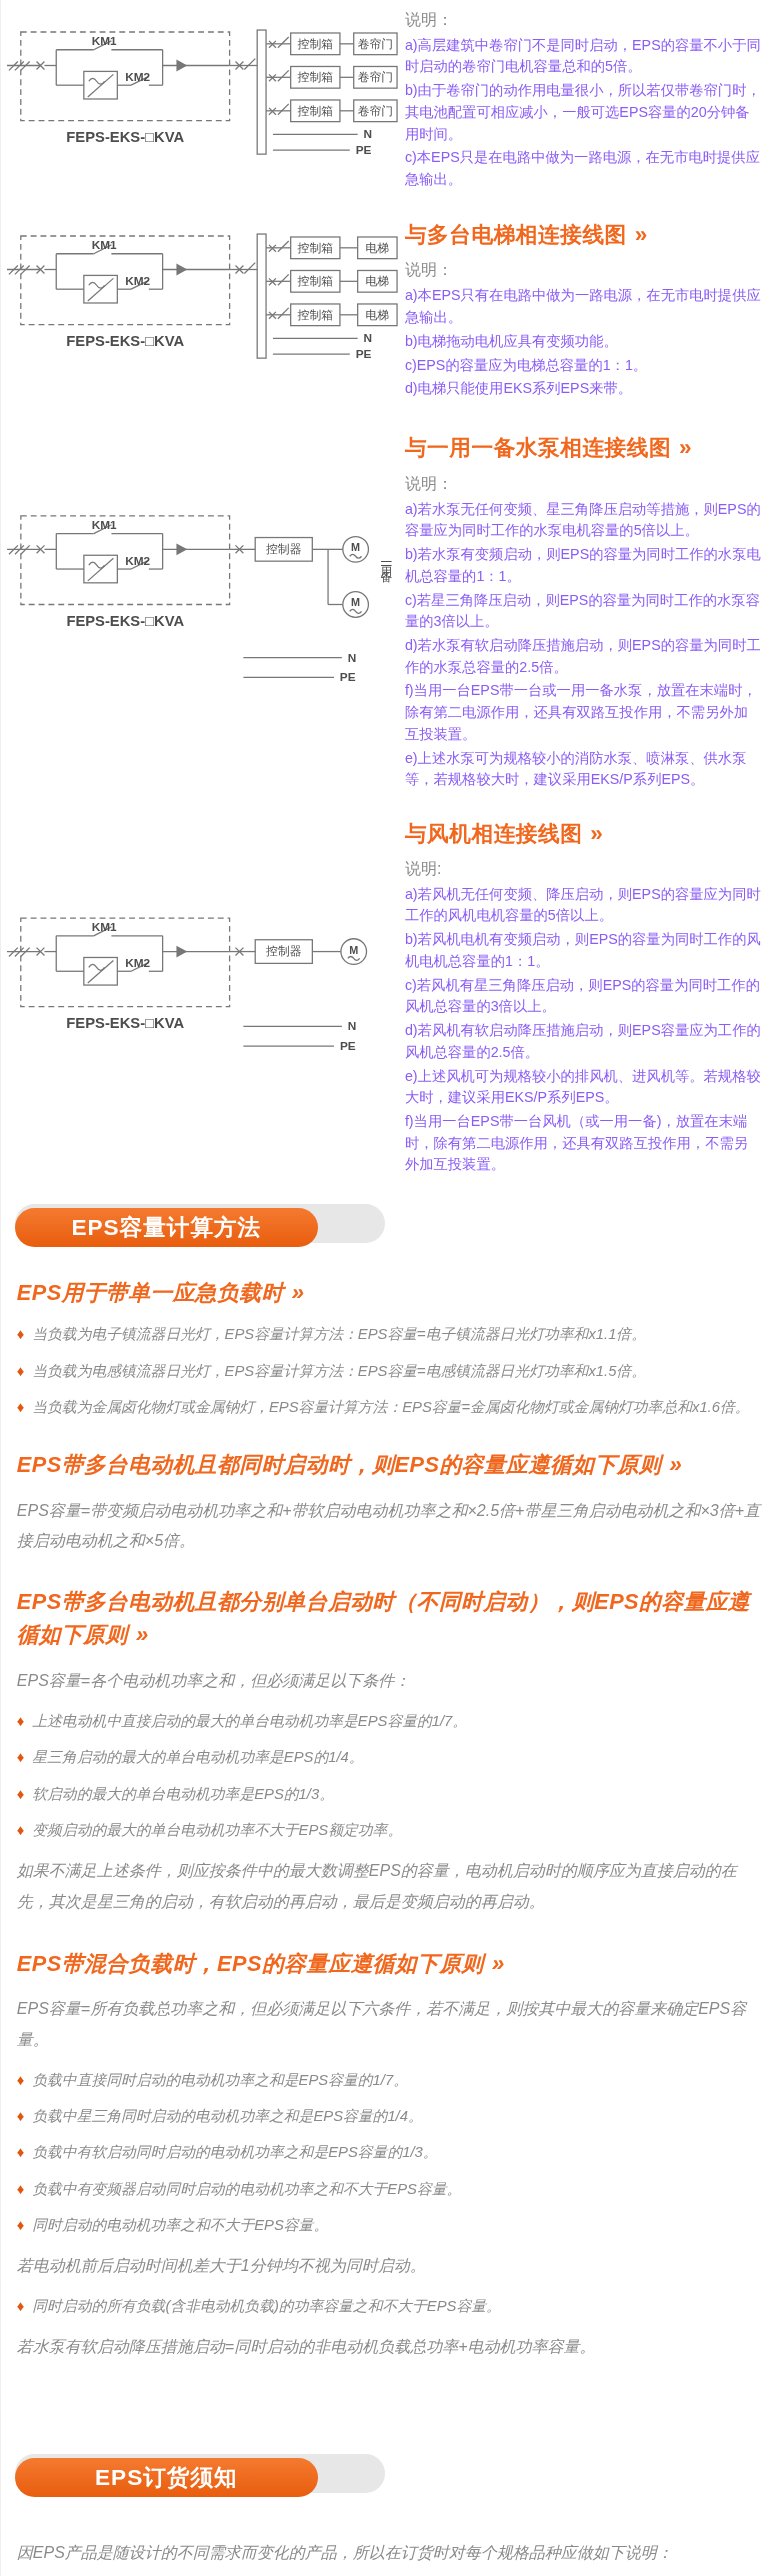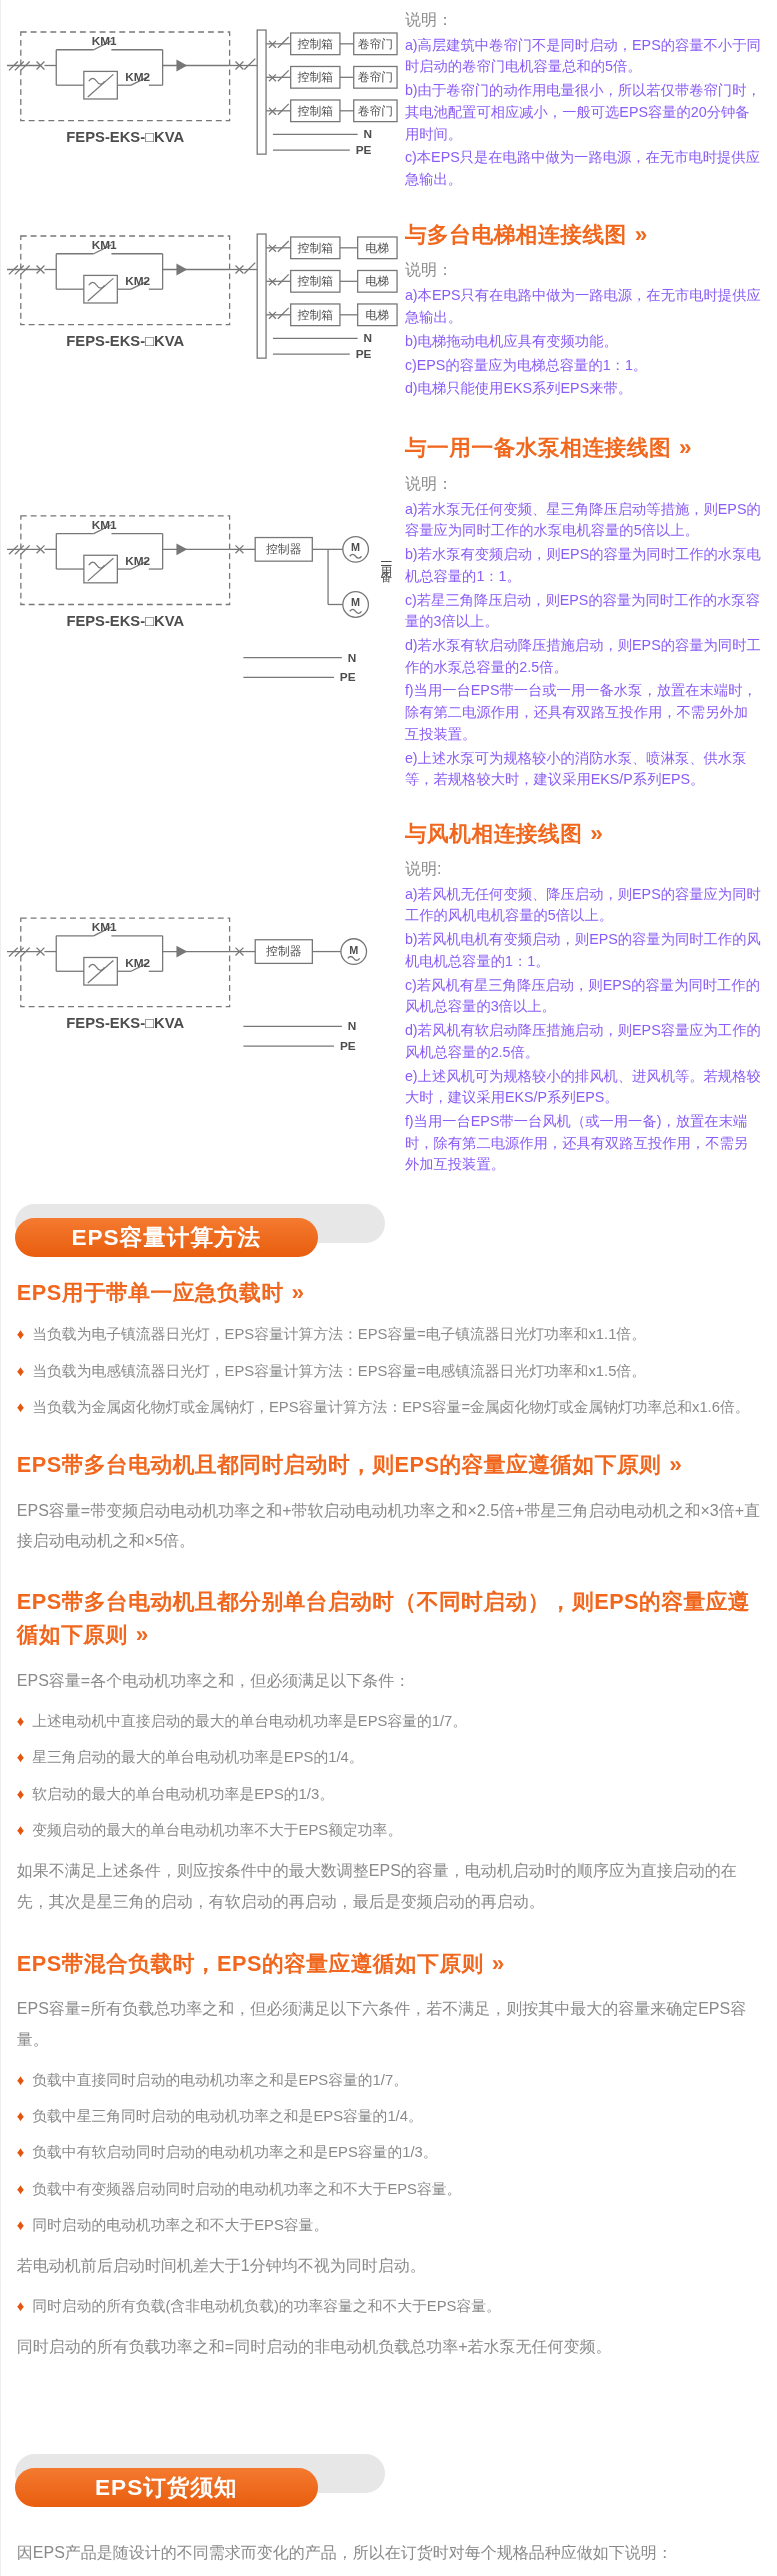--- a/index.html
+++ b/index.html
@@ -26,26 +26,26 @@
   }
   .sec-title .chev{font-size:22.6px;font-weight:bold;margin-left:7.9px;color:#f1671d;}
   .vlabel{
     position:absolute;writing-mode:vertical-rl;font-size:11.8px;color:#4d4d4d;
     letter-spacing:2px;
   }
   
   .banner{position:relative;height:39px;margin:25.6px 0 33px 13.8px;width:370px;}
   .banner-tail{position:absolute;left:0;top:0;width:370px;height:39px;background:#e7e7e7;border-radius:19.7px;}
   .banner-pill{
-    position:absolute;left:0;top:14px;width:303px;height:39px;border-radius:19.7px;
+    position:absolute;left:0;top:4px;width:303px;height:39px;border-radius:19.7px;
     background:linear-gradient(#f47a30,#e95d0e);color:#fff;font-size:22.6px;font-weight:bold;
     text-align:center;line-height:39px;letter-spacing:1px;
   }
   
-  .content{padding:0 15.8px;}
+  .content{padding:0 15.8px;font-style:italic;}
   .h-main{
     color:#f1671d;font-size:21.7px;font-weight:bold;line-height:1.5;
     margin:29.5px 0 13.8px 0;letter-spacing:0.5px;
   }
   .h-main .chev{font-size:22.6px;margin-left:7.9px;}
   .para{font-size:16px;line-height:1.9;color:#8a8a8a;margin:9.8px 0;}
   .bullet{display:flex;align-items:flex-start;margin:14.8px 0;font-size:14.8px;line-height:1.45;color:#8a8a8a;}
   .diamond{color:#e4560d;margin:0 7.9px 0 0;font-size:14.8px;flex:0 0 auto;}
   .gap-lg{height:25.6px;}
 </style>
@@ -384,21 +384,21 @@
       </div>
     <div class="bullet">
         <span class="diamond">♦</span>
         <span>同时启动的电动机功率之和不大于EPS容量。</span>
       </div>
     <p class="para">若电动机前后启动时间机差大于1分钟均不视为同时启动。</p>
     <div class="bullet">
         <span class="diamond">♦</span>
         <span>同时启动的所有负载(含非电动机负载)的功率容量之和不大于EPS容量。</span>
       </div>
-    <p class="para">同时启动的所有负载功率之和=同时启动的非电动机负载总功率+若水泵无任何变频。</p>
+    <p class="para">若水泵有软启动降压措施启动=同时启动的非电动机负载总功率+电动机功率容量。</p>
 
   </div>
 
   <div class="gap-lg"></div>
 
   <div class="banner" style="margin-top:56px;">
     <div class="banner-tail"></div>
     <div class="banner-pill">EPS订货须知</div>
   </div>
 

